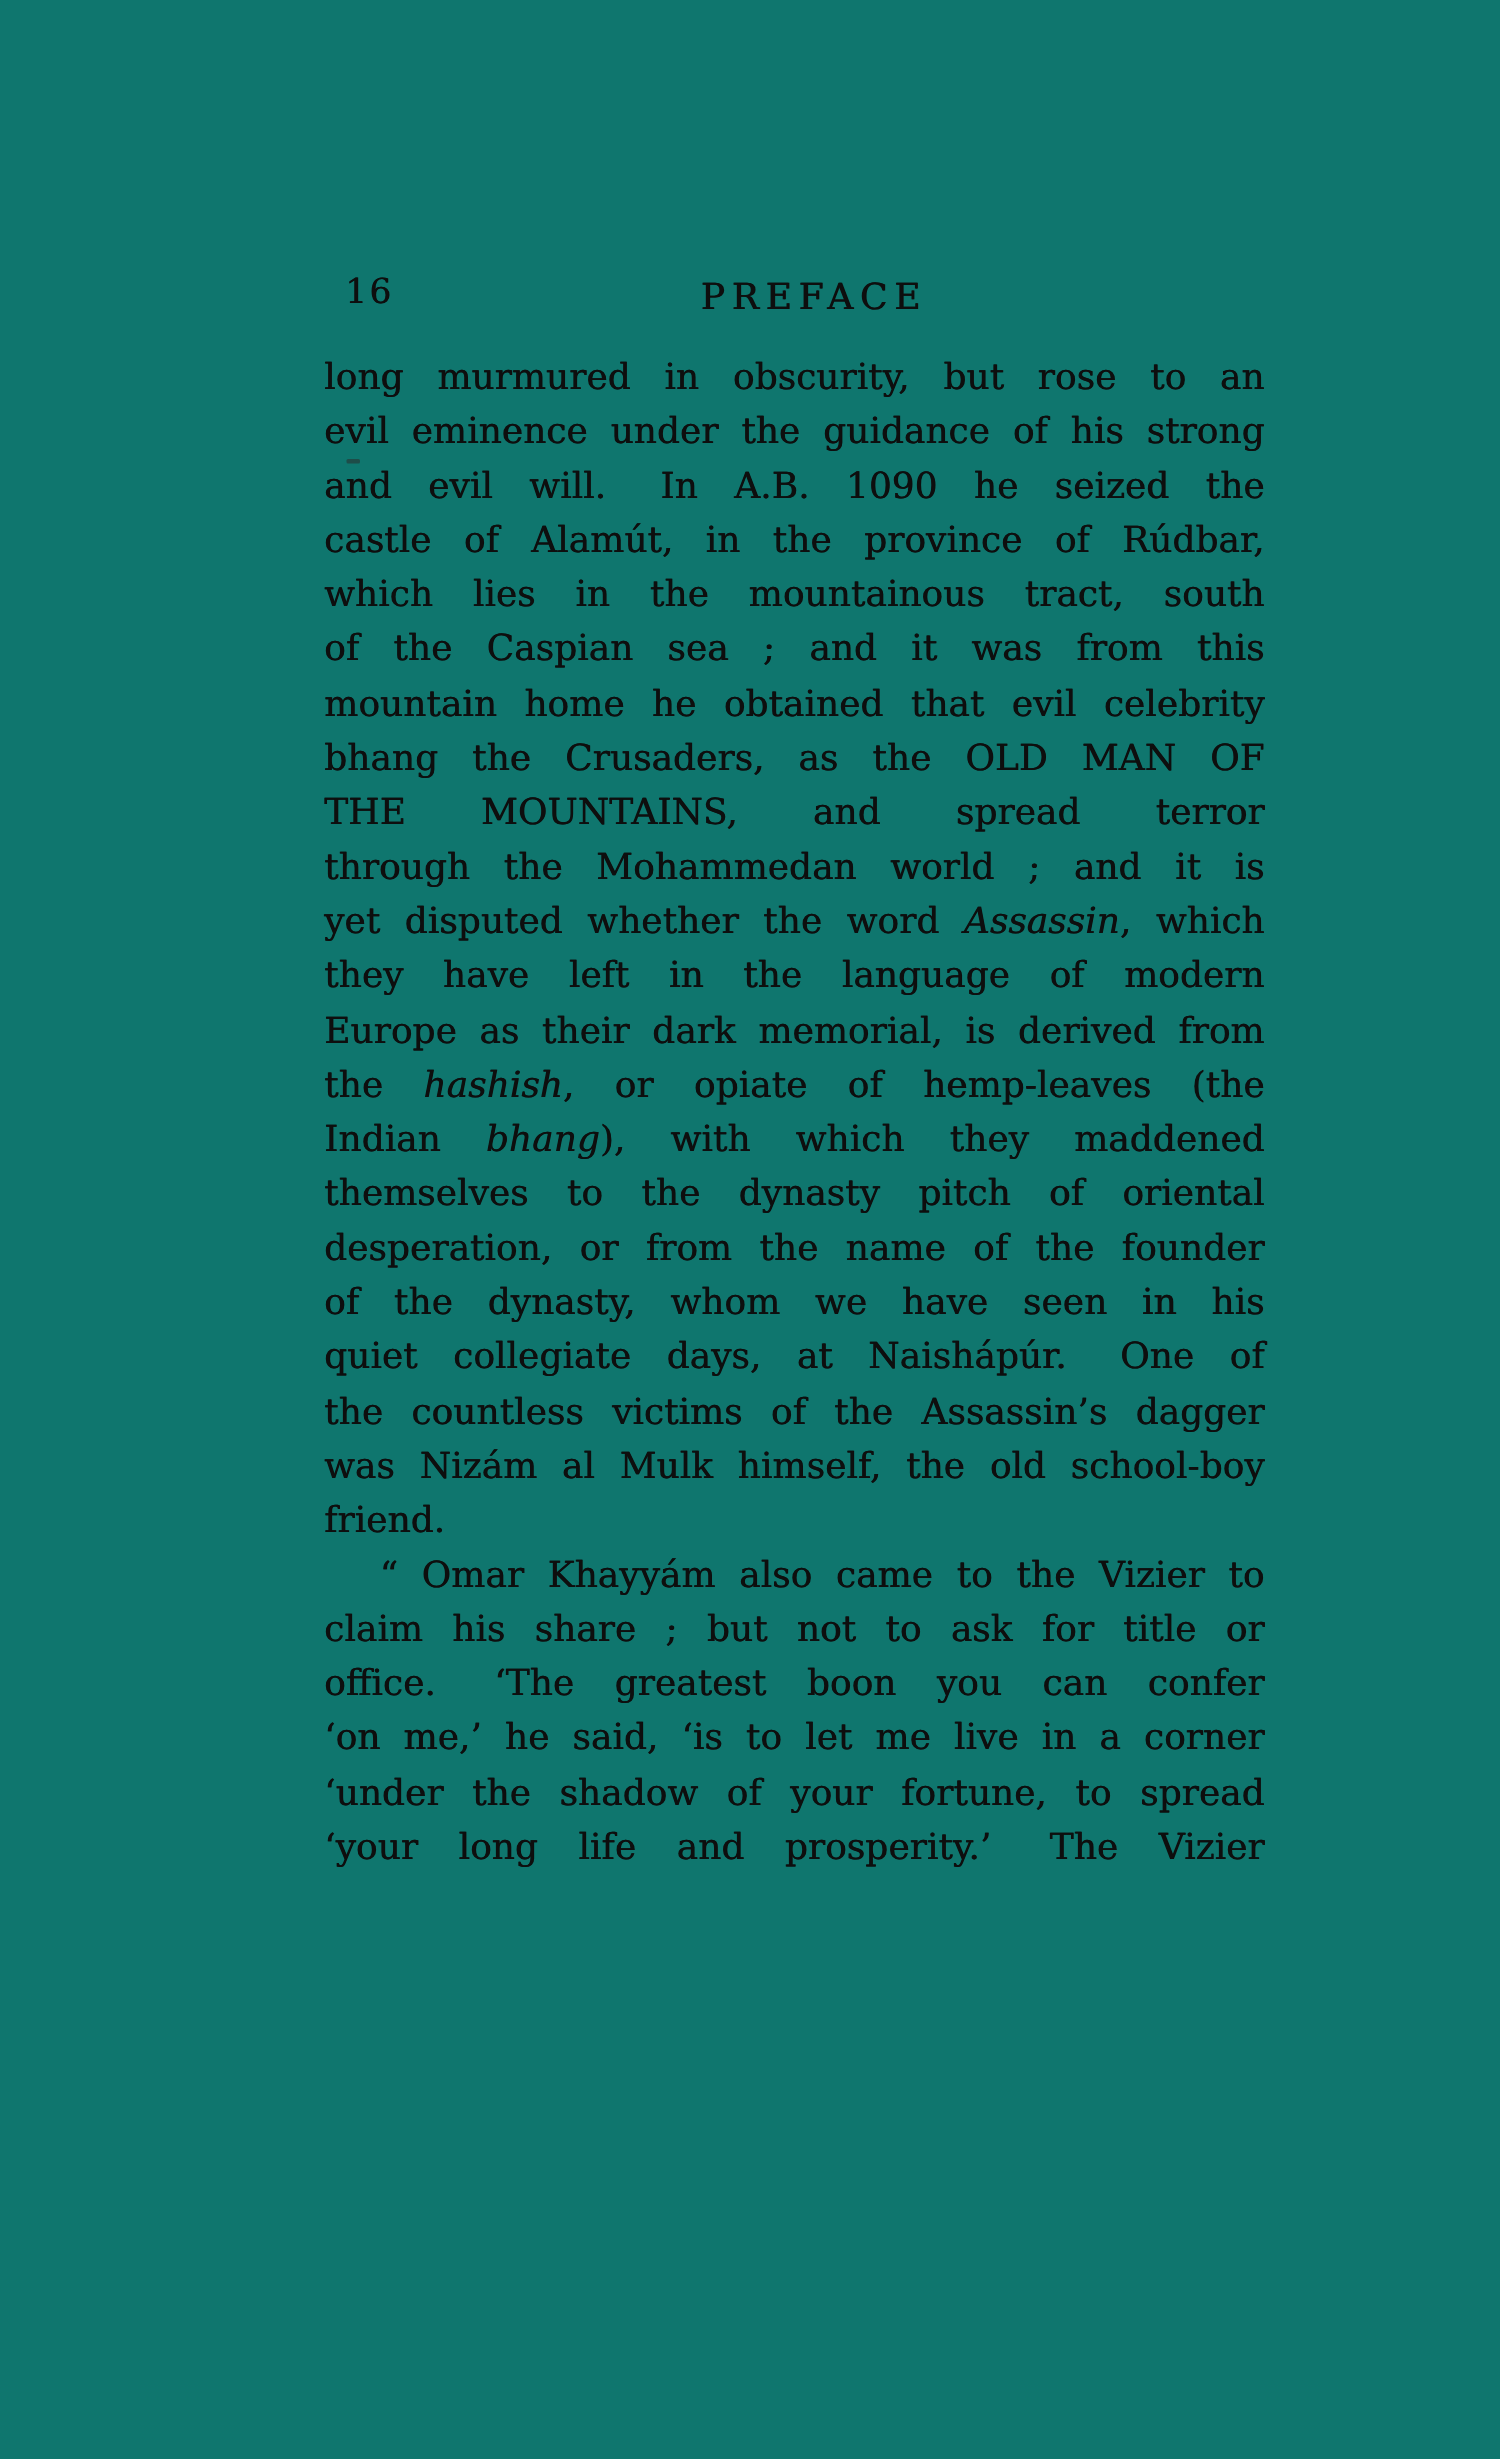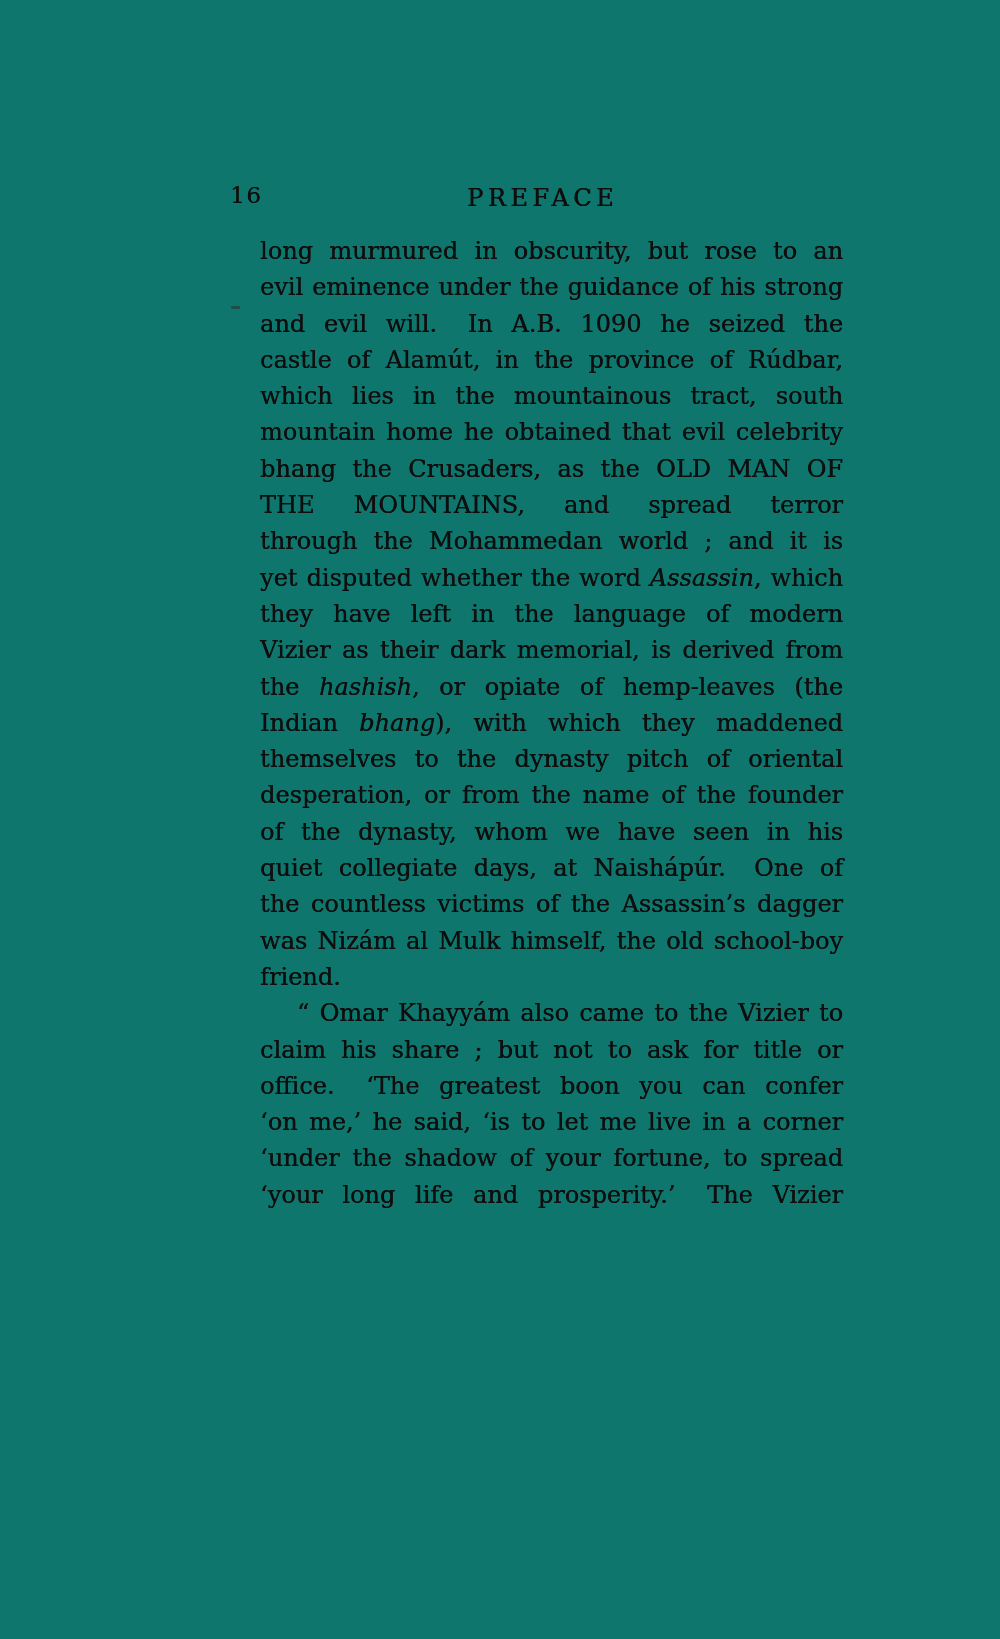--- a/index.html
+++ b/index.html
@@ -45,21 +45,20 @@
     left: 216px;
     width: 627px;
     font-size: 24px;
     line-height: 36.3px;
   }
   .line {
     white-space: nowrap;
     height: 36.3px;
     text-align: justify;
     text-align-last: justify;
-    margin-left: 44px;
   }
   .line.no-just { text-align-last: left; }
   .line.indent { text-indent: 37px; }
   .it { font-style: italic; }
   .speck {
     position: absolute;
     left: 231px;
     top: 306px;
     width: 9px;
     height: 3px;
@@ -76,27 +75,28 @@
     <span class="page-num">16</span>
     <span class="running-title">PREFACE</span>
   </div>
 
   <div class="body-text">
       <div class="line"><span>long murmured in obscurity, but rose to an</span></div>
       <div class="line"><span>evil eminence under the guidance of his strong</span></div>
       <div class="line"><span>and evil will.  In A.B. 1090 he seized the</span></div>
       <div class="line"><span>castle of Alamút, in the province of Rúdbar,</span></div>
       <div class="line"><span>which lies in the mountainous tract, south</span></div>
+      <div class="line"><span>of the Caspian sea ; and it was from this</span></div>
       <div class="line"><span>mountain home he obtained that evil celebrity</span></div>
       <div class="line"><span>bhang the Crusaders, as the OLD MAN OF</span></div>
       <div class="line"><span>THE MOUNTAINS, and spread terror</span></div>
       <div class="line"><span>through the Mohammedan world ; and it is</span></div>
       <div class="line"><span>yet disputed whether the word </span><span class="it">Assassin</span><span>, which</span></div>
       <div class="line"><span>they have left in the language of modern</span></div>
-      <div class="line"><span>Vizier as their dark memorial, is derived from</span></div>
+      <div class="line"><span>Europe as their dark memorial, is derived from</span></div>
       <div class="line"><span>the </span><span class="it">hashish</span><span>, or opiate of hemp-leaves (the</span></div>
       <div class="line"><span>Indian </span><span class="it">bhang</span><span>), with which they maddened</span></div>
       <div class="line"><span>themselves to the dynasty pitch of oriental</span></div>
       <div class="line"><span>desperation, or from the name of the founder</span></div>
       <div class="line"><span>of the dynasty, whom we have seen in his</span></div>
       <div class="line"><span>quiet collegiate days, at Naishápúr.  One of</span></div>
       <div class="line"><span>the countless victims of the Assassin’s dagger</span></div>
       <div class="line"><span>was Nizám al Mulk himself, the old school-boy</span></div>
       <div class="line no-just"><span>friend.</span></div>
       <div class="line indent"><span>“ Omar Khayyám also came to the Vizier to</span></div>

